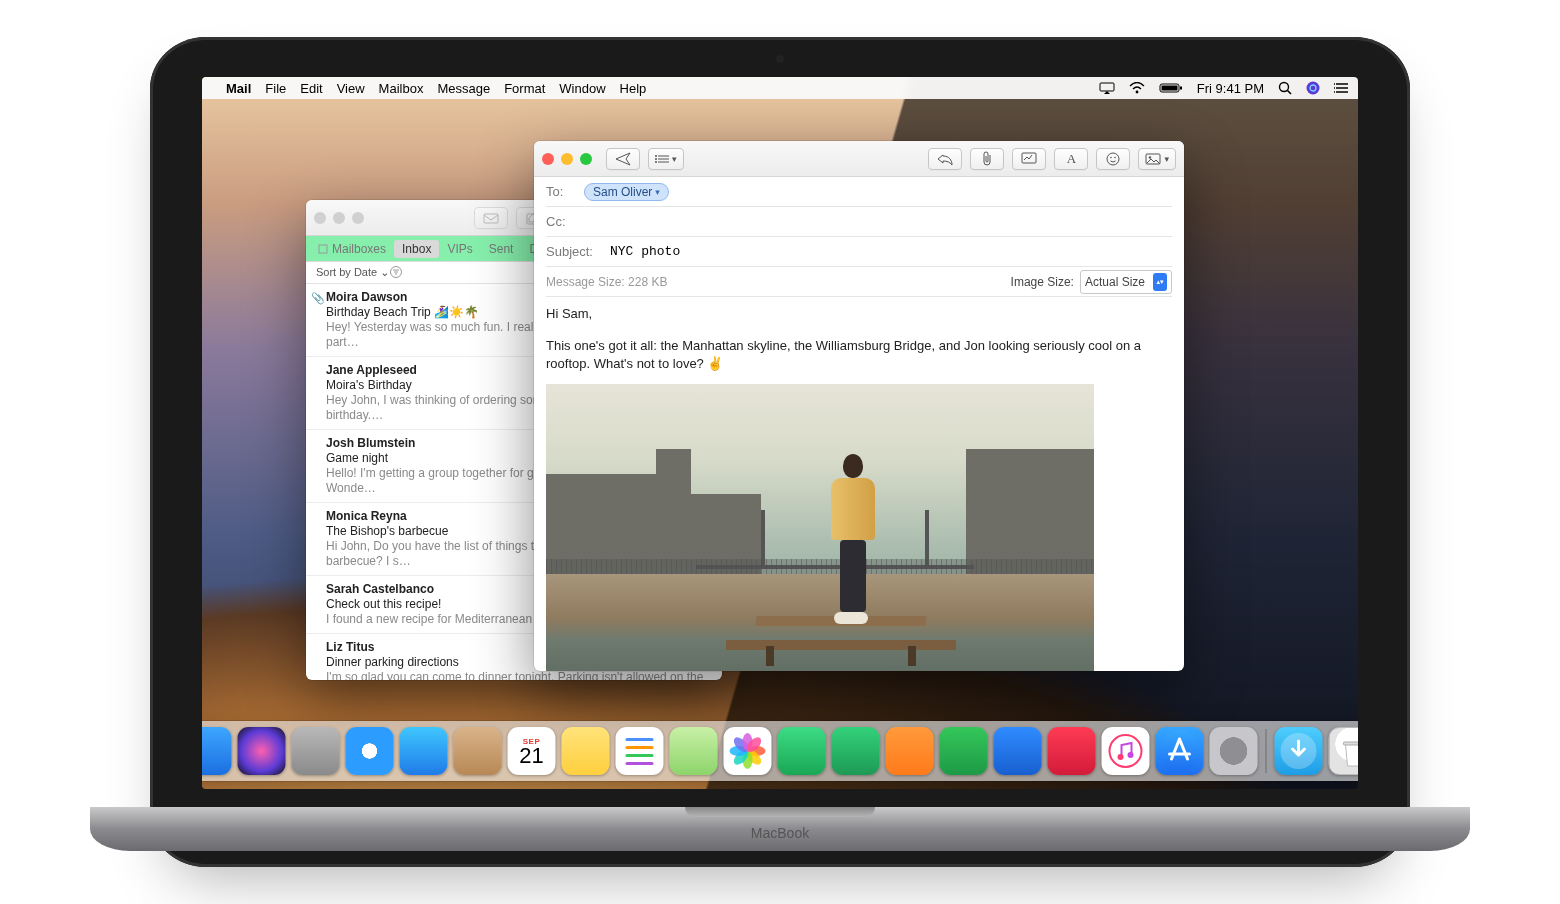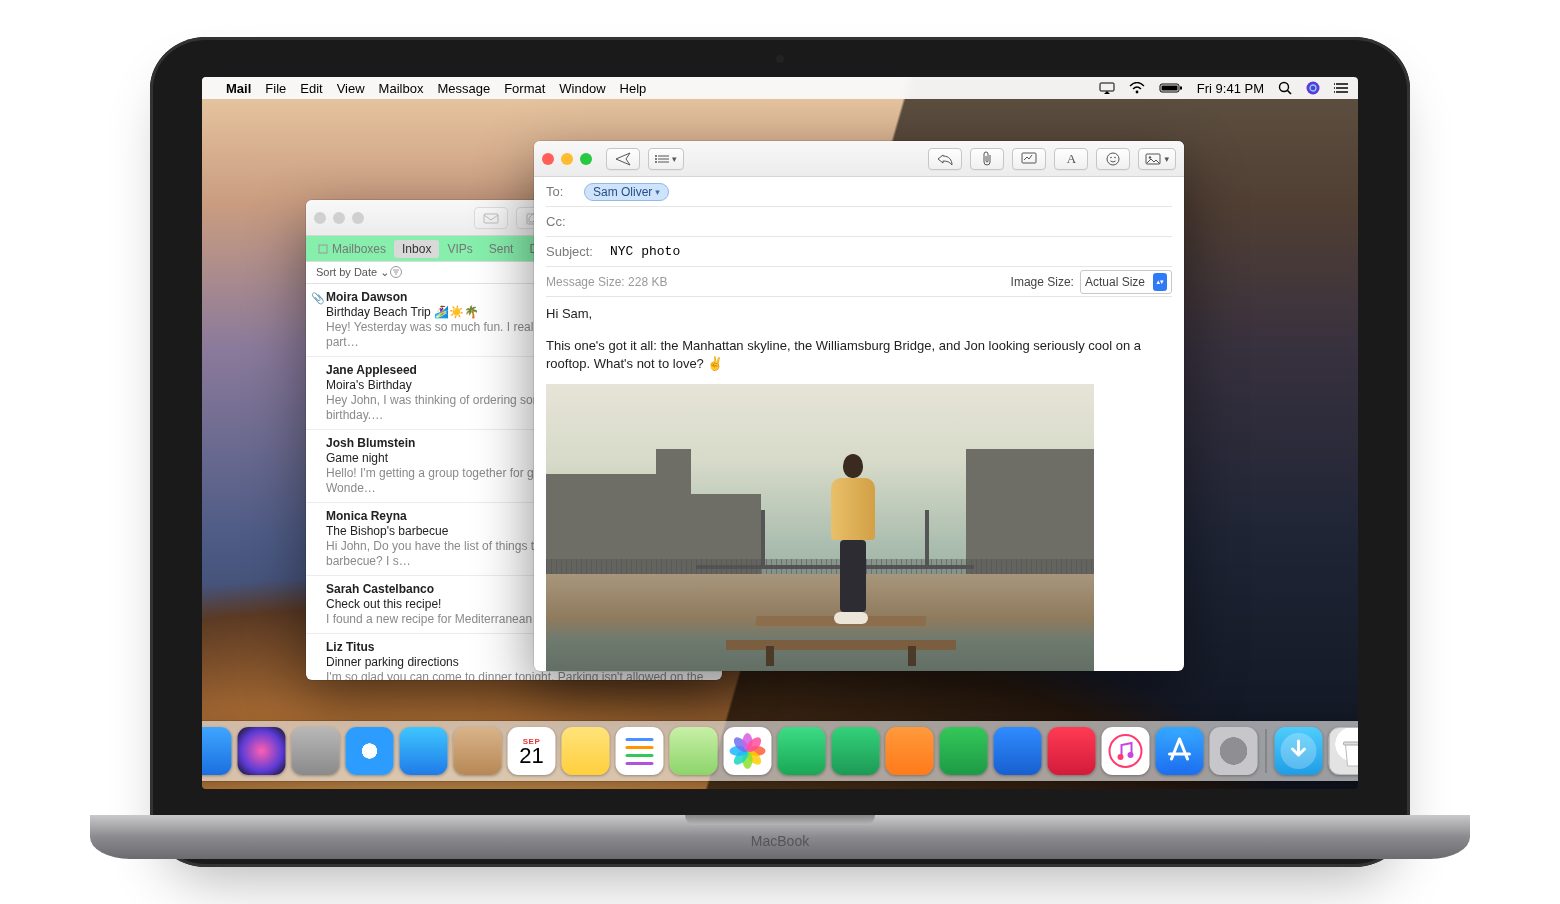--- a/index.html
+++ b/index.html
@@ -20,21 +20,21 @@
   background:#1a1a1a;
   box-shadow: inset 0 0 0 3px #333, 0 30px 60px -20px rgba(0,0,0,.3);
 }
 .screen {
   position:absolute; left:52px; right:52px; top:40px; bottom:78px;
   background:#111;
   border-radius:4px; overflow:hidden;
 }
 .camera{position:absolute;top:18px;left:50%;width:8px;height:8px;border-radius:50%;background:#222;transform:translateX(-50%);}
 .hinge{
-  position:absolute;left:-60px;right:-60px;bottom:8px;height:44px;
+  position:absolute;left:-60px;right:-60px;bottom:16px;height:44px;
   background:linear-gradient(#c9c9cb,#8b8b8f 50%,#6b6b6f);
   border-radius:0 0 40px 40px/0 0 22px 22px;
 }
 .notch{position:absolute;bottom:34px;left:50%;transform:translateX(-50%);width:190px;height:10px;border-radius:0 0 12px 12px;background:linear-gradient(#888,#b5b5b7);}
 .brand{position:absolute;bottom:10px;left:50%;transform:translateX(-50%);font-size:14px;color:#555;}
 
 
 .desktop{position:absolute;inset:0;
   background:
     linear-gradient(106deg, rgba(40,25,20,0) 52%, rgba(0,0,0,.6) 52.2%),

